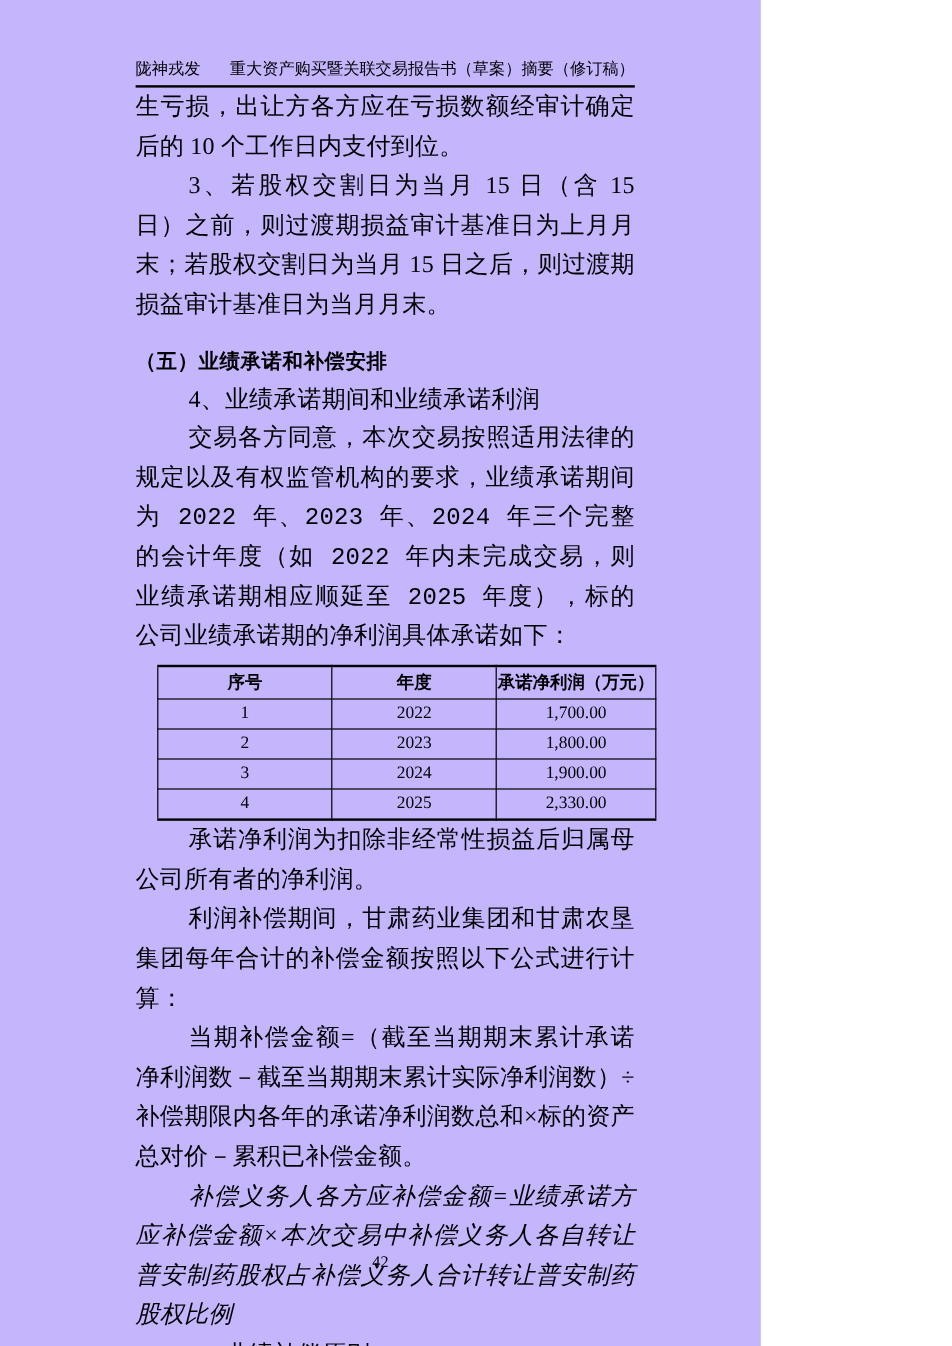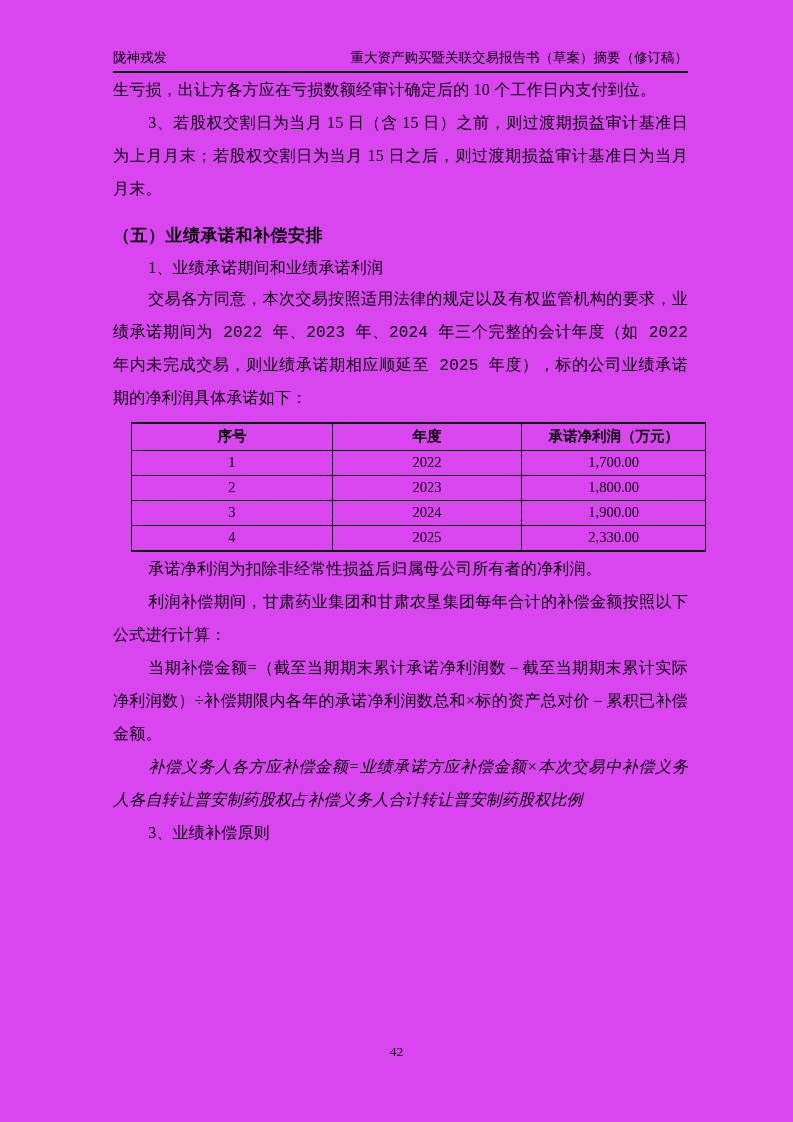--- a/index.html
+++ b/index.html
@@ -2,44 +2,44 @@
 <html><head>
 <meta charset="utf-8">
 <style>
   html, body {
     margin: 0;
     padding: 0;
     background: #ffffff;
   }
   .page {
     position: relative;
-    width: 793px;
+    width: 634px;
     height: 1122px;
-    background: #d946ef;
+    background: #c4b5fd;
     color: #000000;
     font-family: "Liberation Serif", serif;
     box-sizing: border-box;
     padding: 50px 105px 0 113px;
     overflow: hidden;
   }
   .doc-header {
     display: flex;
     justify-content: space-between;
     align-items: flex-end;
     border-bottom: 2px solid #000;
     padding-bottom: 4px;
     font-size: 13.5px;
     line-height: 1.25;
   }
   .doc-header .hdr-left { white-space: nowrap; }
   .doc-header .hdr-right { white-space: nowrap; }
 
   .doc-body p {
     margin: 0;
-    font-size: 16px;
+    font-size: 20px;
     line-height: 33px;
     text-align: justify;
     letter-spacing: 0.2px;
   }
   .indent { text-indent: 2.2em; }
   .p-carryover   { margin-top: 14px; }
   .p-delivery    { margin-top: 12px; }
   .section-heading {
     margin: 16px 0 0 0;
     font-family: "Liberation Sans", sans-serif;
@@ -104,21 +104,21 @@
   </div>
 
   <div class="doc-body">
 
     <p class="p-carryover">生亏损，出让方各方应在亏损数额经审计确定后的 10 个工作日内支付到位。</p>
 
     <p class="p-delivery indent">3、若股权交割日为当月 15 日（含 15 日）之前，则过渡期损益审计基准日为上月月末；若股权交割日为当月 15 日之后，则过渡期损益审计基准日为当月月末。</p>
 
     <h2 class="section-heading">（五）业绩承诺和补偿安排</h2>
 
-    <p class="p-sub1 indent">1、业绩承诺期间和业绩承诺利润</p>
+    <p class="p-sub1 indent">4、业绩承诺期间和业绩承诺利润</p>
 
     <p class="p-agreement indent">交易各方同意，本次交易按照适用法律的规定以及有权监管机构的要求，业绩承诺期间为 2022 年、2023 年、2024 年三个完整的会计年度（如 2022 年内未完成交易，则业绩承诺期相应顺延至 2025 年度），标的公司业绩承诺期的净利润具体承诺如下：</p>
 
     <table class="commit-table">
       <colgroup>
           <col class="c1">
           <col class="c2">
           <col class="c3">
         </colgroup>
       <thead>

